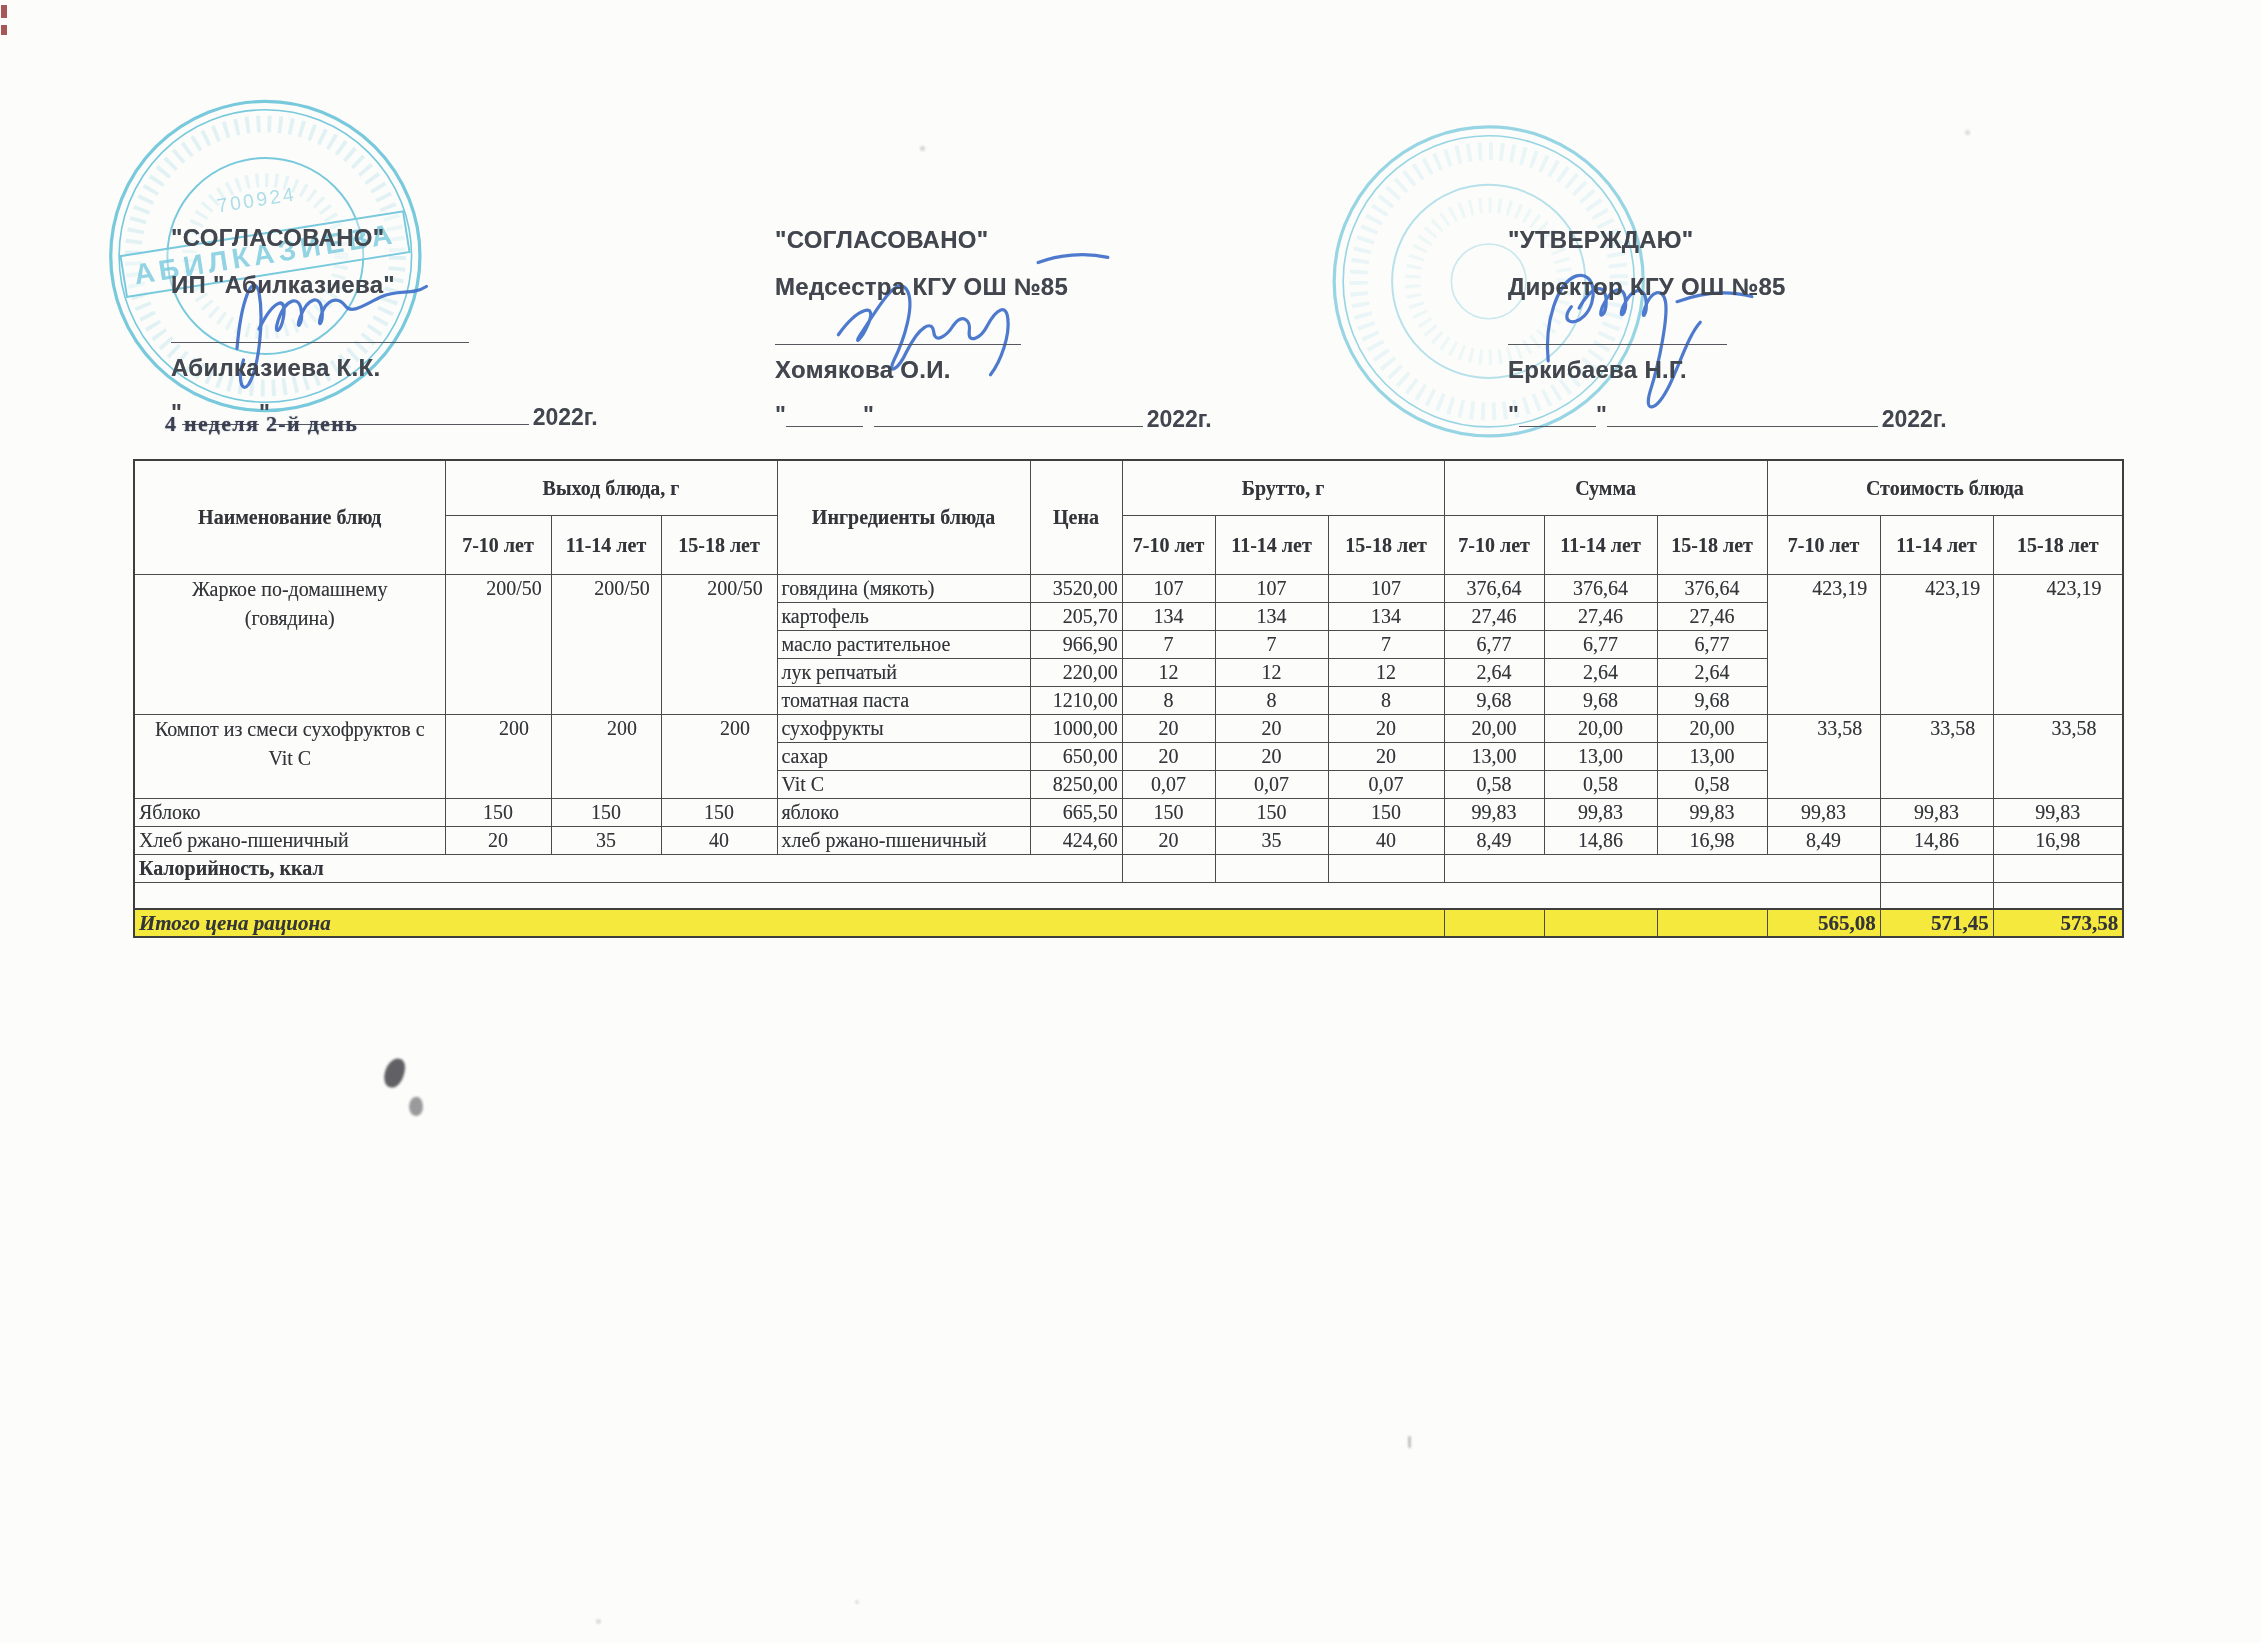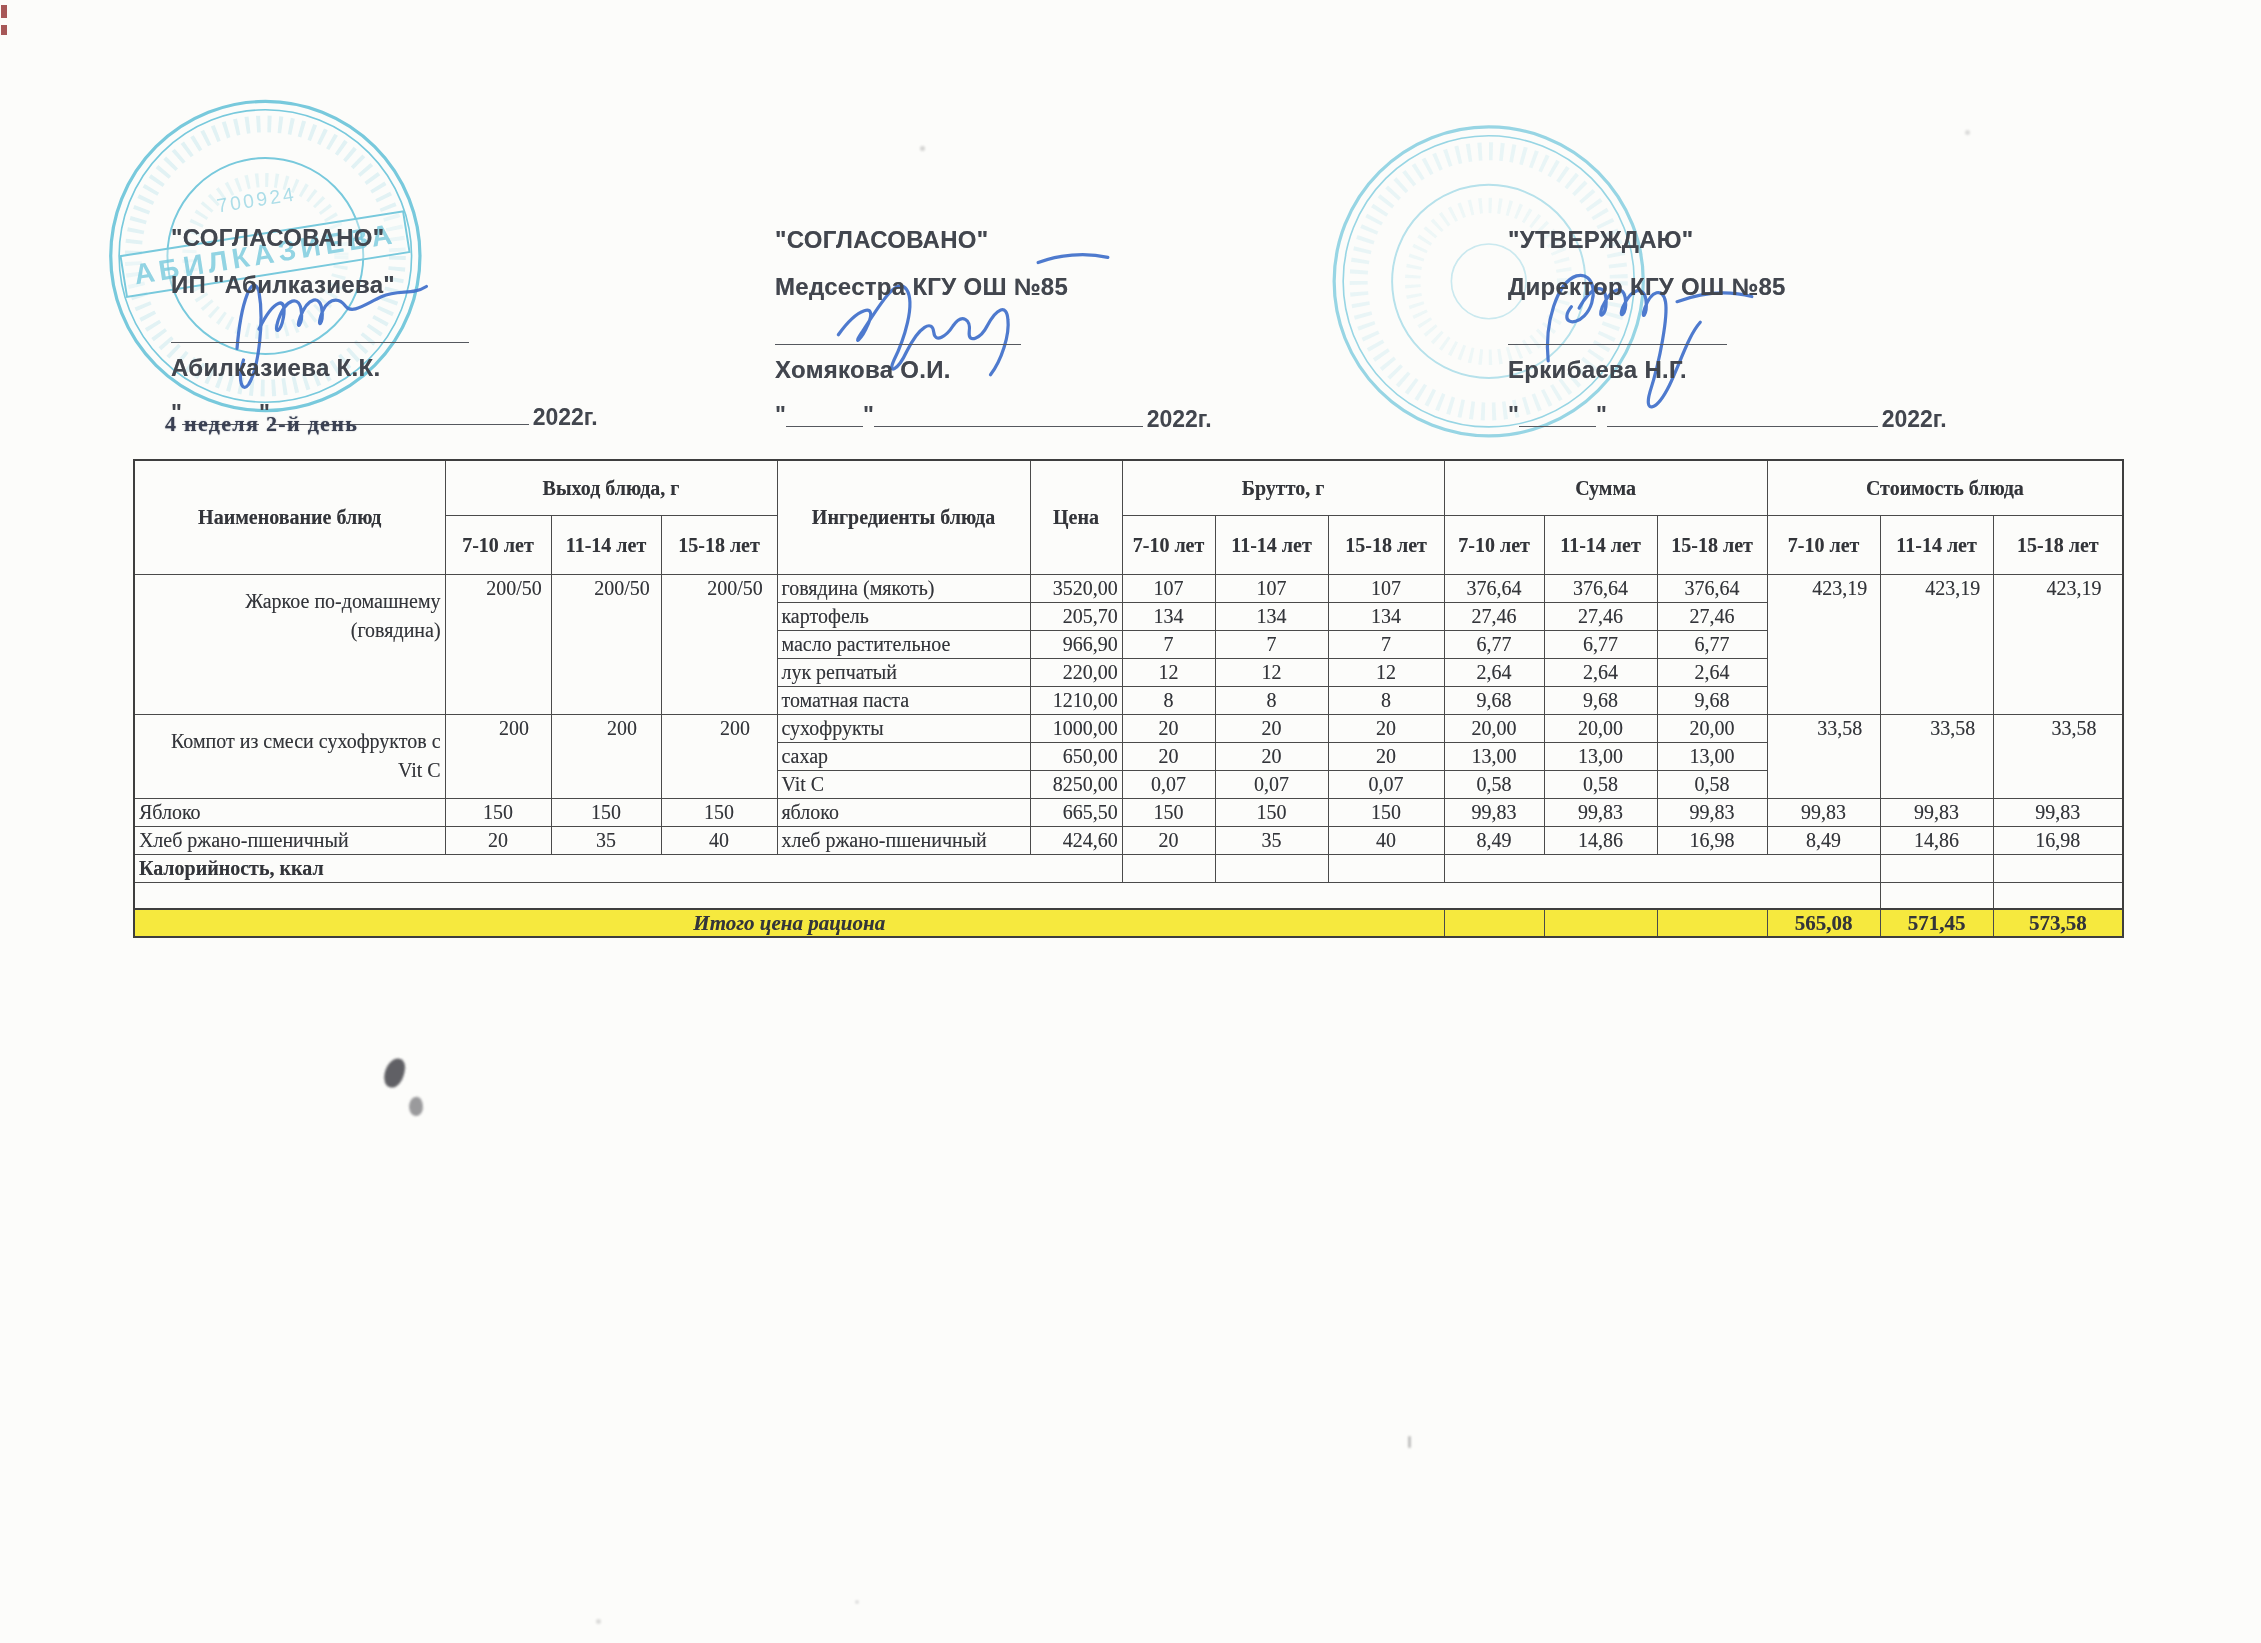--- a/index.html
+++ b/index.html
@@ -38,23 +38,23 @@
     overflow:hidden;text-shadow:0 0 0.6px rgba(40,40,46,.4);}
   #menu-table{border:2.6px solid #3e3e3e;}
   #totals-table{border:2.6px solid #3e3e3e;}
   th{font-weight:bold;text-align:center;vertical-align:middle;line-height:1.2;}
   td{vertical-align:middle;}
   .t-left{text-align:left;}
   .t-right{text-align:right;}
   .t-center{text-align:center;}
   .va-top{vertical-align:top;padding-left:36px;}
   .lh-row{line-height:26.4px;}
-  .dish-name{white-space:pre-line;line-height:1.45;padding-top:12px;text-align:right;vertical-align:top;}
+  .dish-name{white-space:pre-line;line-height:1.45;padding-top:0;text-align:center;vertical-align:top;}
   .bold{font-weight:bold;}
-  .row-bright td{background:var(--total-row-bright);text-align:center;}
+  .row-bright td{background:var(--total-row-bright);}
   .row-pale td{background:var(--total-row-pale);}
   .total-label{font-weight:bold;font-style:italic;font-size:21px;text-align:left;}
   .total-val{font-weight:bold;font-size:21px;text-align:right;}
   
   .stamp{position:absolute;mix-blend-mode:multiply;filter:blur(0.7px);pointer-events:none;}
   .sig-svg{position:absolute;pointer-events:none;filter:blur(0.3px);}
   .smudge{position:absolute;background:#3a3a40;border-radius:60% 40% 55% 45%;filter:blur(1.3px);}
   .speck{position:absolute;background:#7a7a7a;border-radius:50%;filter:blur(1px);}
   .edge-mark{position:absolute;background:#8b2020;opacity:.75;}
   .z-text{z-index:5;}

